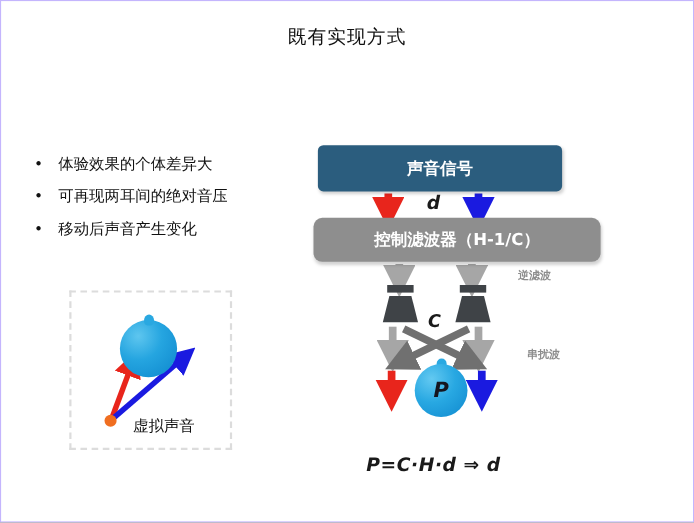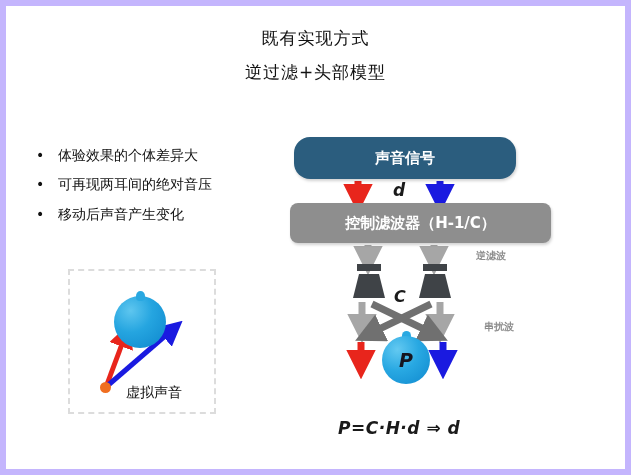--- a/index.html
+++ b/index.html
@@ -8,21 +8,21 @@
     background: #8a8a8a;
   }
   body {
     font-family: "DejaVu Sans", "Liberation Sans", sans-serif;
   }
   #slide {
     position: relative;
     width: 631px;
     height: 475px;
     background: #ffffff;
-    border: 6px solid #c4b5fd;
+    border: 1px solid #c4b5fd;
     box-sizing: border-box;
     overflow: hidden;
   }
 
   
   .title {
     position: absolute;
     width: 100%;
     text-align: center;
     color: #111111;
@@ -108,21 +108,21 @@
     top: 263px;
     width: 148px;
     height: 145px;
   }
 
   
   #diagram { position: absolute; left: 0; top: 0; width: 631px; height: 475px; }
 
   .rnd-box {
     position: absolute;
-    border-radius: 16px;
+    border-radius: 5px;
     display: flex;
     align-items: center;
     justify-content: center;
     color: #ffffff;
     font-weight: bold;
     font-size: 15px;
     box-shadow: 1px 2px 3px rgba(0,0,0,0.18);
   }
   #box-signal {
     left: 288px; top: 131px; width: 222px; height: 42px;
@@ -199,21 +199,20 @@
     white-space: nowrap;
     margin-top: 22px;
   }
 </style>
 </head>
 <body>
 
 <div id="slide">
 
   <div class="title" id="title-main">既有实现方式</div>
-  <div class="title" id="title-sub">逆过滤+头部模型</div>
 
   <div id="bullets">
     <div class="bullet-row">
       <span class="bullet-dot">•</span>
       <span class="bullet-text">体验效果的个体差异大</span>
     </div>
     <div class="bullet-row">
       <span class="bullet-dot">•</span>
       <span class="bullet-text">可再现两耳间的绝对音压</span>
     </div>

